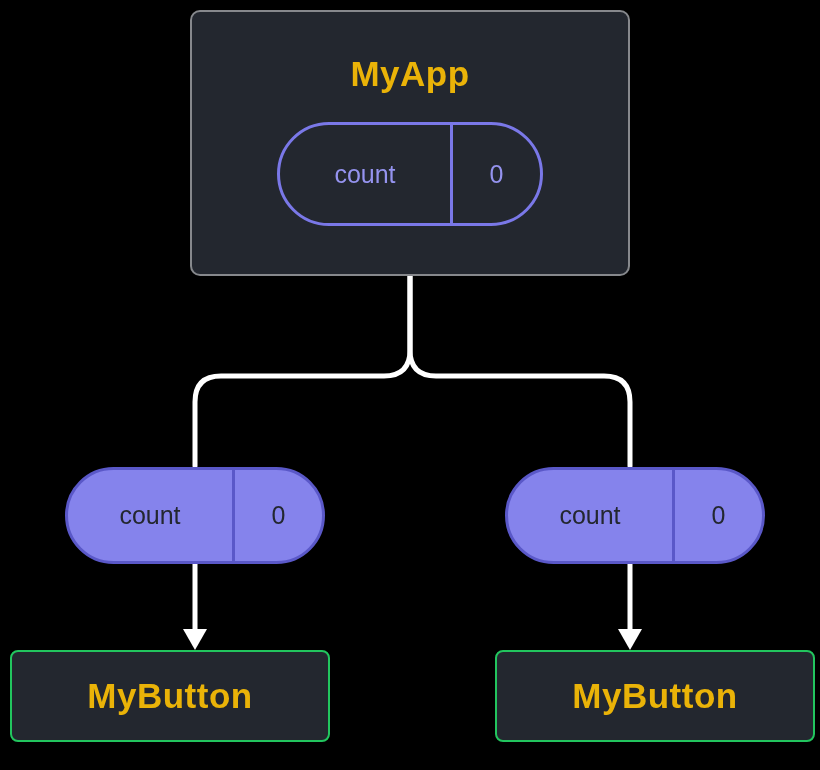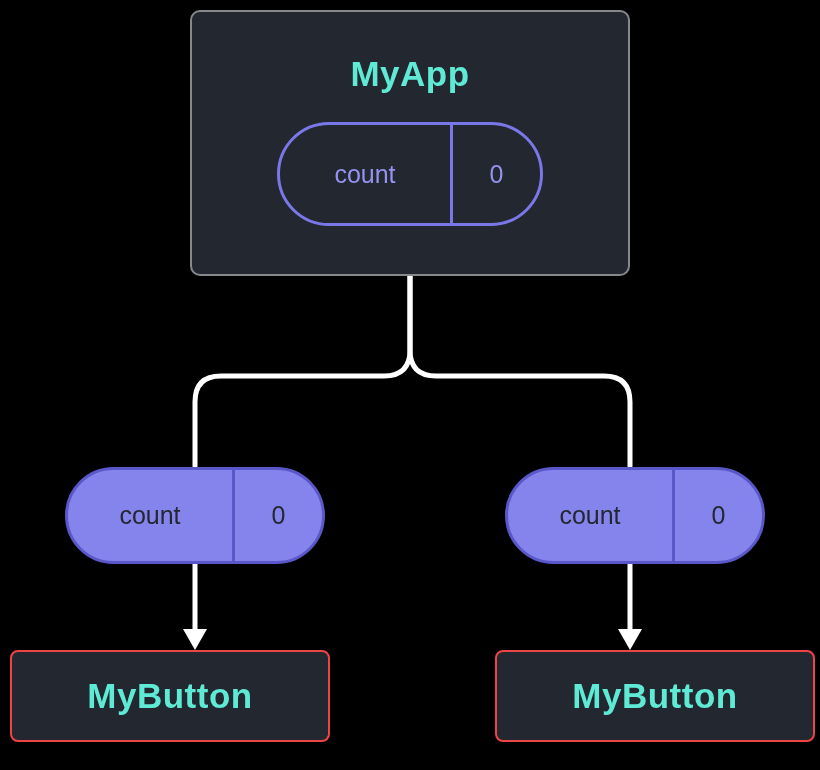--- a/index.html
+++ b/index.html
@@ -24,27 +24,27 @@
   }
   .node-root {
     left: 190px; top: 10px; width: 440px; height: 266px;
     border: 2px solid rgba(255,255,255,0.45);
     justify-content: flex-start;
     padding-top: 42px;
   }
   .node-title {
     font-size: 35px;
     font-weight: bold;
-    color: #5eead4;
+    color: #eab308;
     letter-spacing: 0.5px;
   }
   .node-root .node-title { margin-bottom: 28px; }
 
   .node-leaf {
-    border: 2px solid #ef4444;
+    border: 2px solid #22c55e;
     border-radius: 8px;
     width: 320px; height: 92px; top: 650px;
   }
   .node-leaf-left  { left: 10px; }
   .node-leaf-right { left: 495px; }
 
   
   .pill {
     display: flex;
     align-items: stretch;

